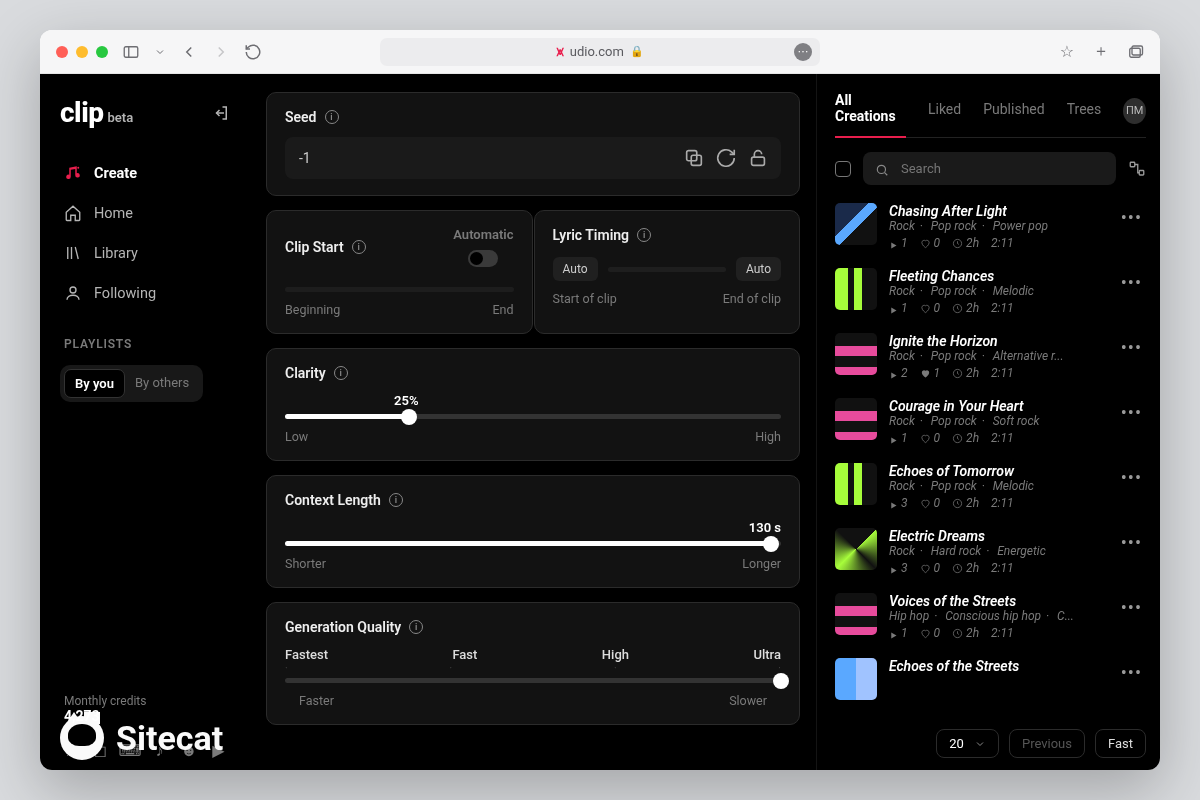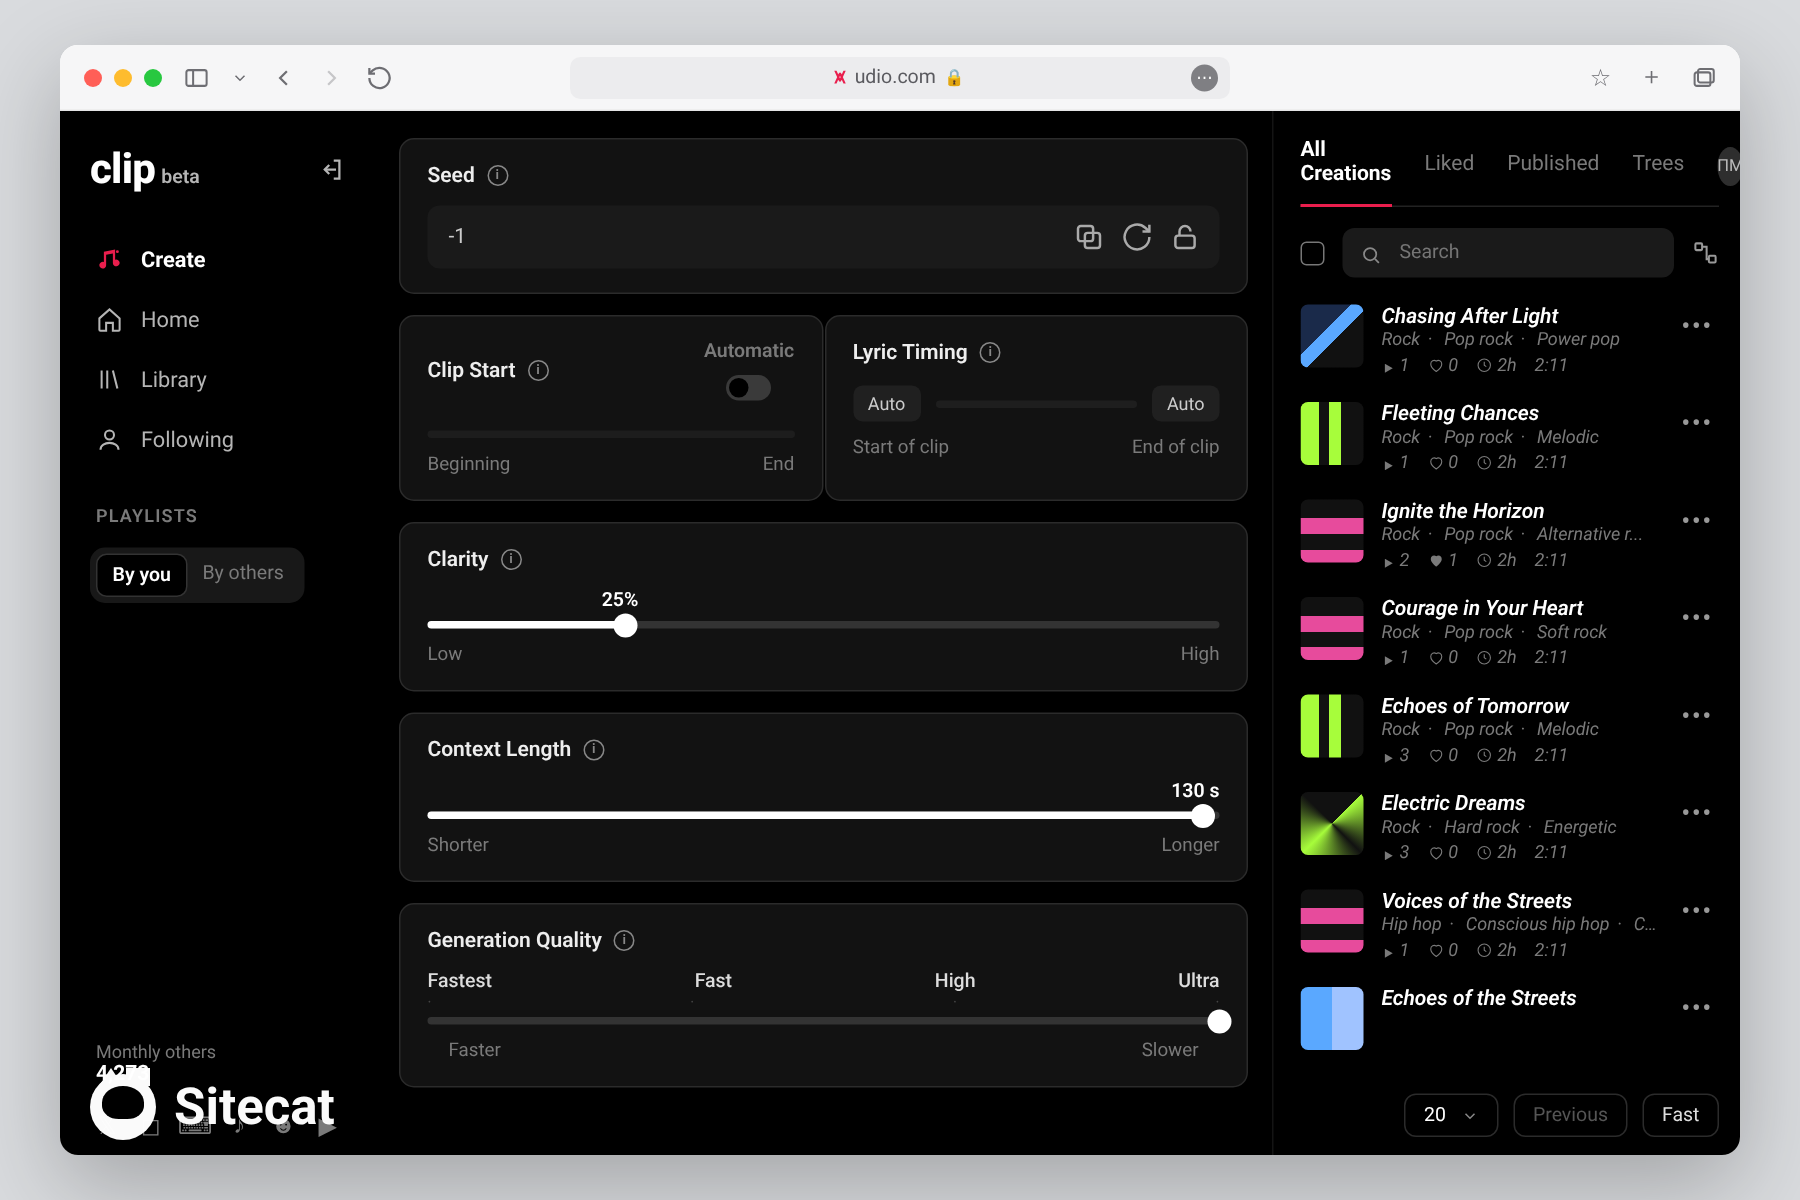--- a/index.html
+++ b/index.html
@@ -55,21 +55,21 @@
   .track .fill{position:absolute;left:0;top:0;bottom:0;background:#fff;border-radius:4px;}
   .track .thumb{position:absolute;top:50%;transform:translate(-50%,-50%);width:16px;height:16px;background:#fff;border-radius:50%;}
   .range-lbls{display:flex;justify-content:space-between;font-size:12.5px;color:var(--text3);}
   .val-lbl{font-size:13px;color:#fff;font-weight:600;text-align:center;margin-bottom:-14px;}
   .auto-chip{background:var(--panel3);color:#ccc;font-size:12px;padding:5px 10px;border-radius:6px;}
   .lyric-row{display:flex;align-items:center;gap:10px;margin:14px 0 10px;}
   .lyric-row .track{flex:1;margin:0;}
   .quality-grid{display:flex;justify-content:space-between;font-size:13px;color:#ddd;margin-bottom:6px;font-weight:500;}
   .ticks{display:flex;justify-content:space-between;font-size:10px;color:#444;margin-top:-5px;}
 
-  .rightcol{width:312px;border-left:1px solid #141414;padding:18px 14px 12px 18px;display:flex;flex-direction:column;min-height:0;}
+  .rightcol{width:344px;border-left:1px solid #141414;padding:18px 14px 12px 18px;display:flex;flex-direction:column;min-height:0;}
   .tabs{display:flex;gap:22px;align-items:center;font-size:14px;color:var(--text3);border-bottom:1px solid #222;}
   .tab{padding:0 0 12px;cursor:pointer;}
   .tab.active{color:#fff;font-weight:700;border-bottom:2px solid var(--accent);margin-bottom:-1px;}
   .avatar{margin-left:auto;width:26px;height:26px;border-radius:50%;background:#2e2e2e;color:#bbb;font-size:11px;display:flex;align-items:center;justify-content:center;transform:translateY(-4px);}
   .search-row{display:flex;align-items:center;gap:12px;margin:14px 0 6px;}
   .chk{width:16px;height:16px;border:1.5px solid #777;border-radius:4px;}
   .search-box{flex:1;display:flex;align-items:center;gap:10px;background:var(--panel2);border-radius:8px;padding:8px 12px;}
   .search-box input{flex:1;background:transparent;border:0;color:#ccc;font-size:13px;outline:none;}
   .tree-ic{color:#999;width:18px;height:18px;}
 
@@ -206,21 +206,21 @@
             </span>
           <span>Following</span>
         </div>
       </nav>
       <div class="section-label">PLAYLISTS</div>
       <div class="pill-group">
         <div class="pill active">By you</div>
         <div class="pill">By others</div>
       </div>
       <div class="credits">
-        <div>Monthly others</div>
+        <div>Monthly credits</div>
         <div class="n">4,273</div>
       </div>
       <div class="socials">
         <span>𝕏</span>
         <span>◻</span>
         <span>⌨</span>
         <span>♪</span>
         <span>☻</span>
         <span>▶</span>
       </div>

